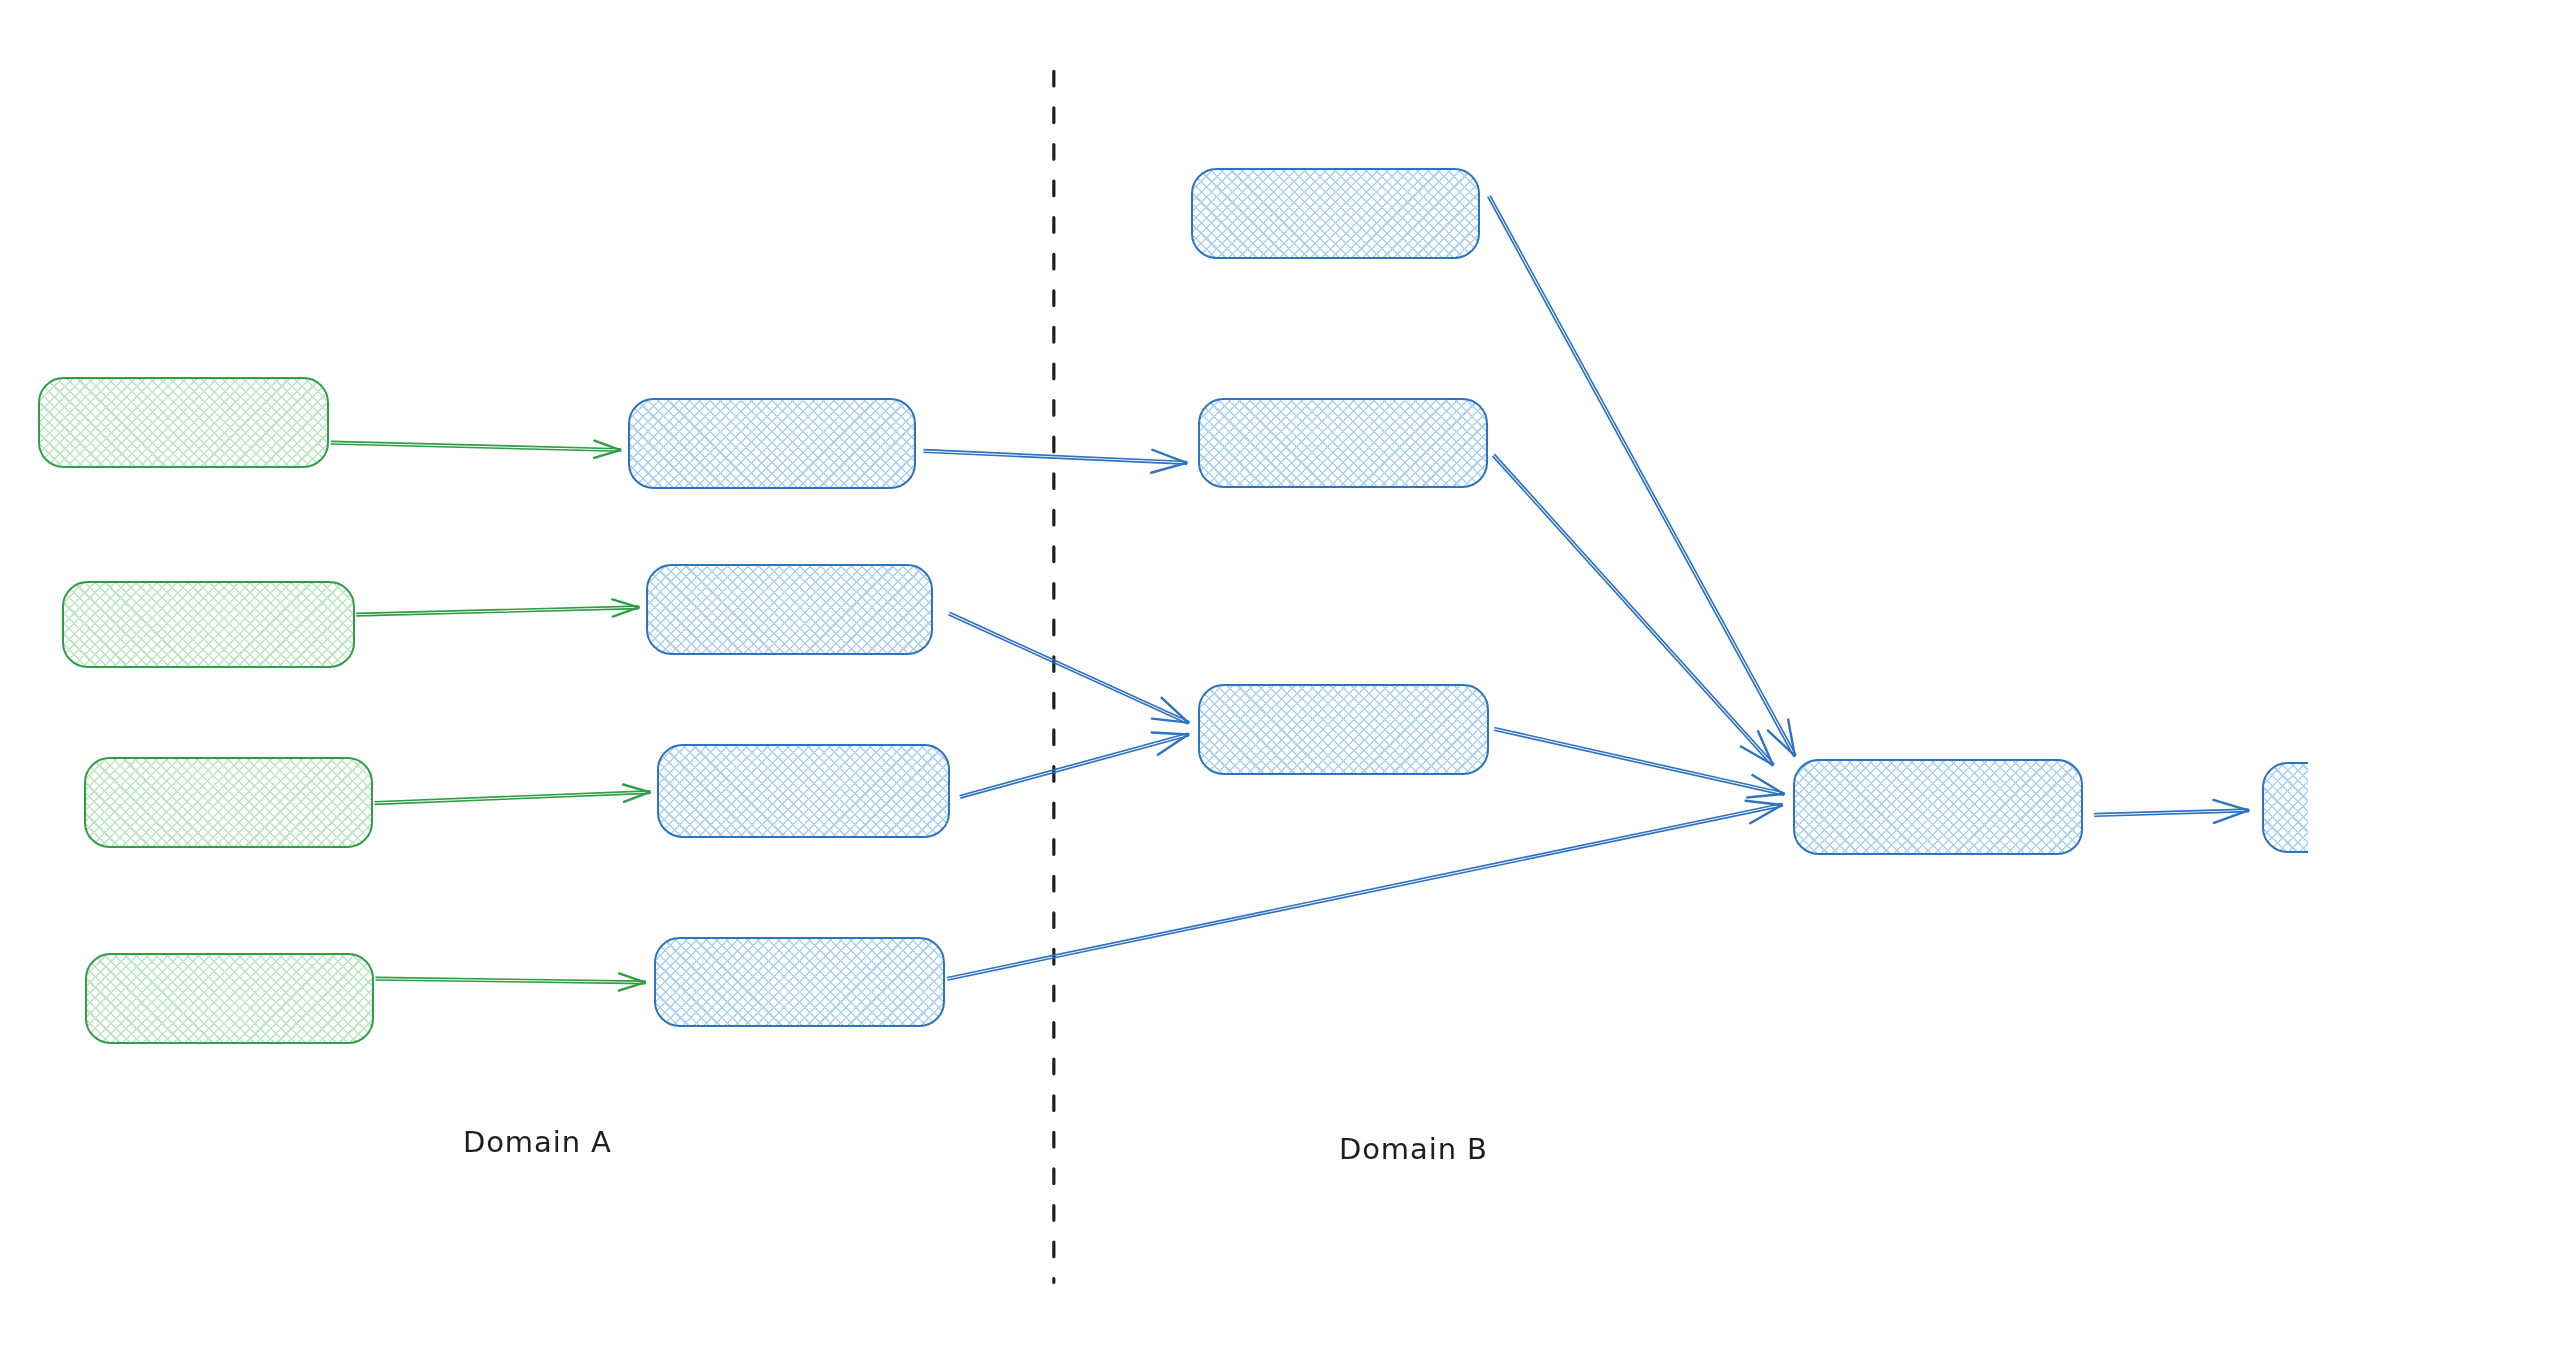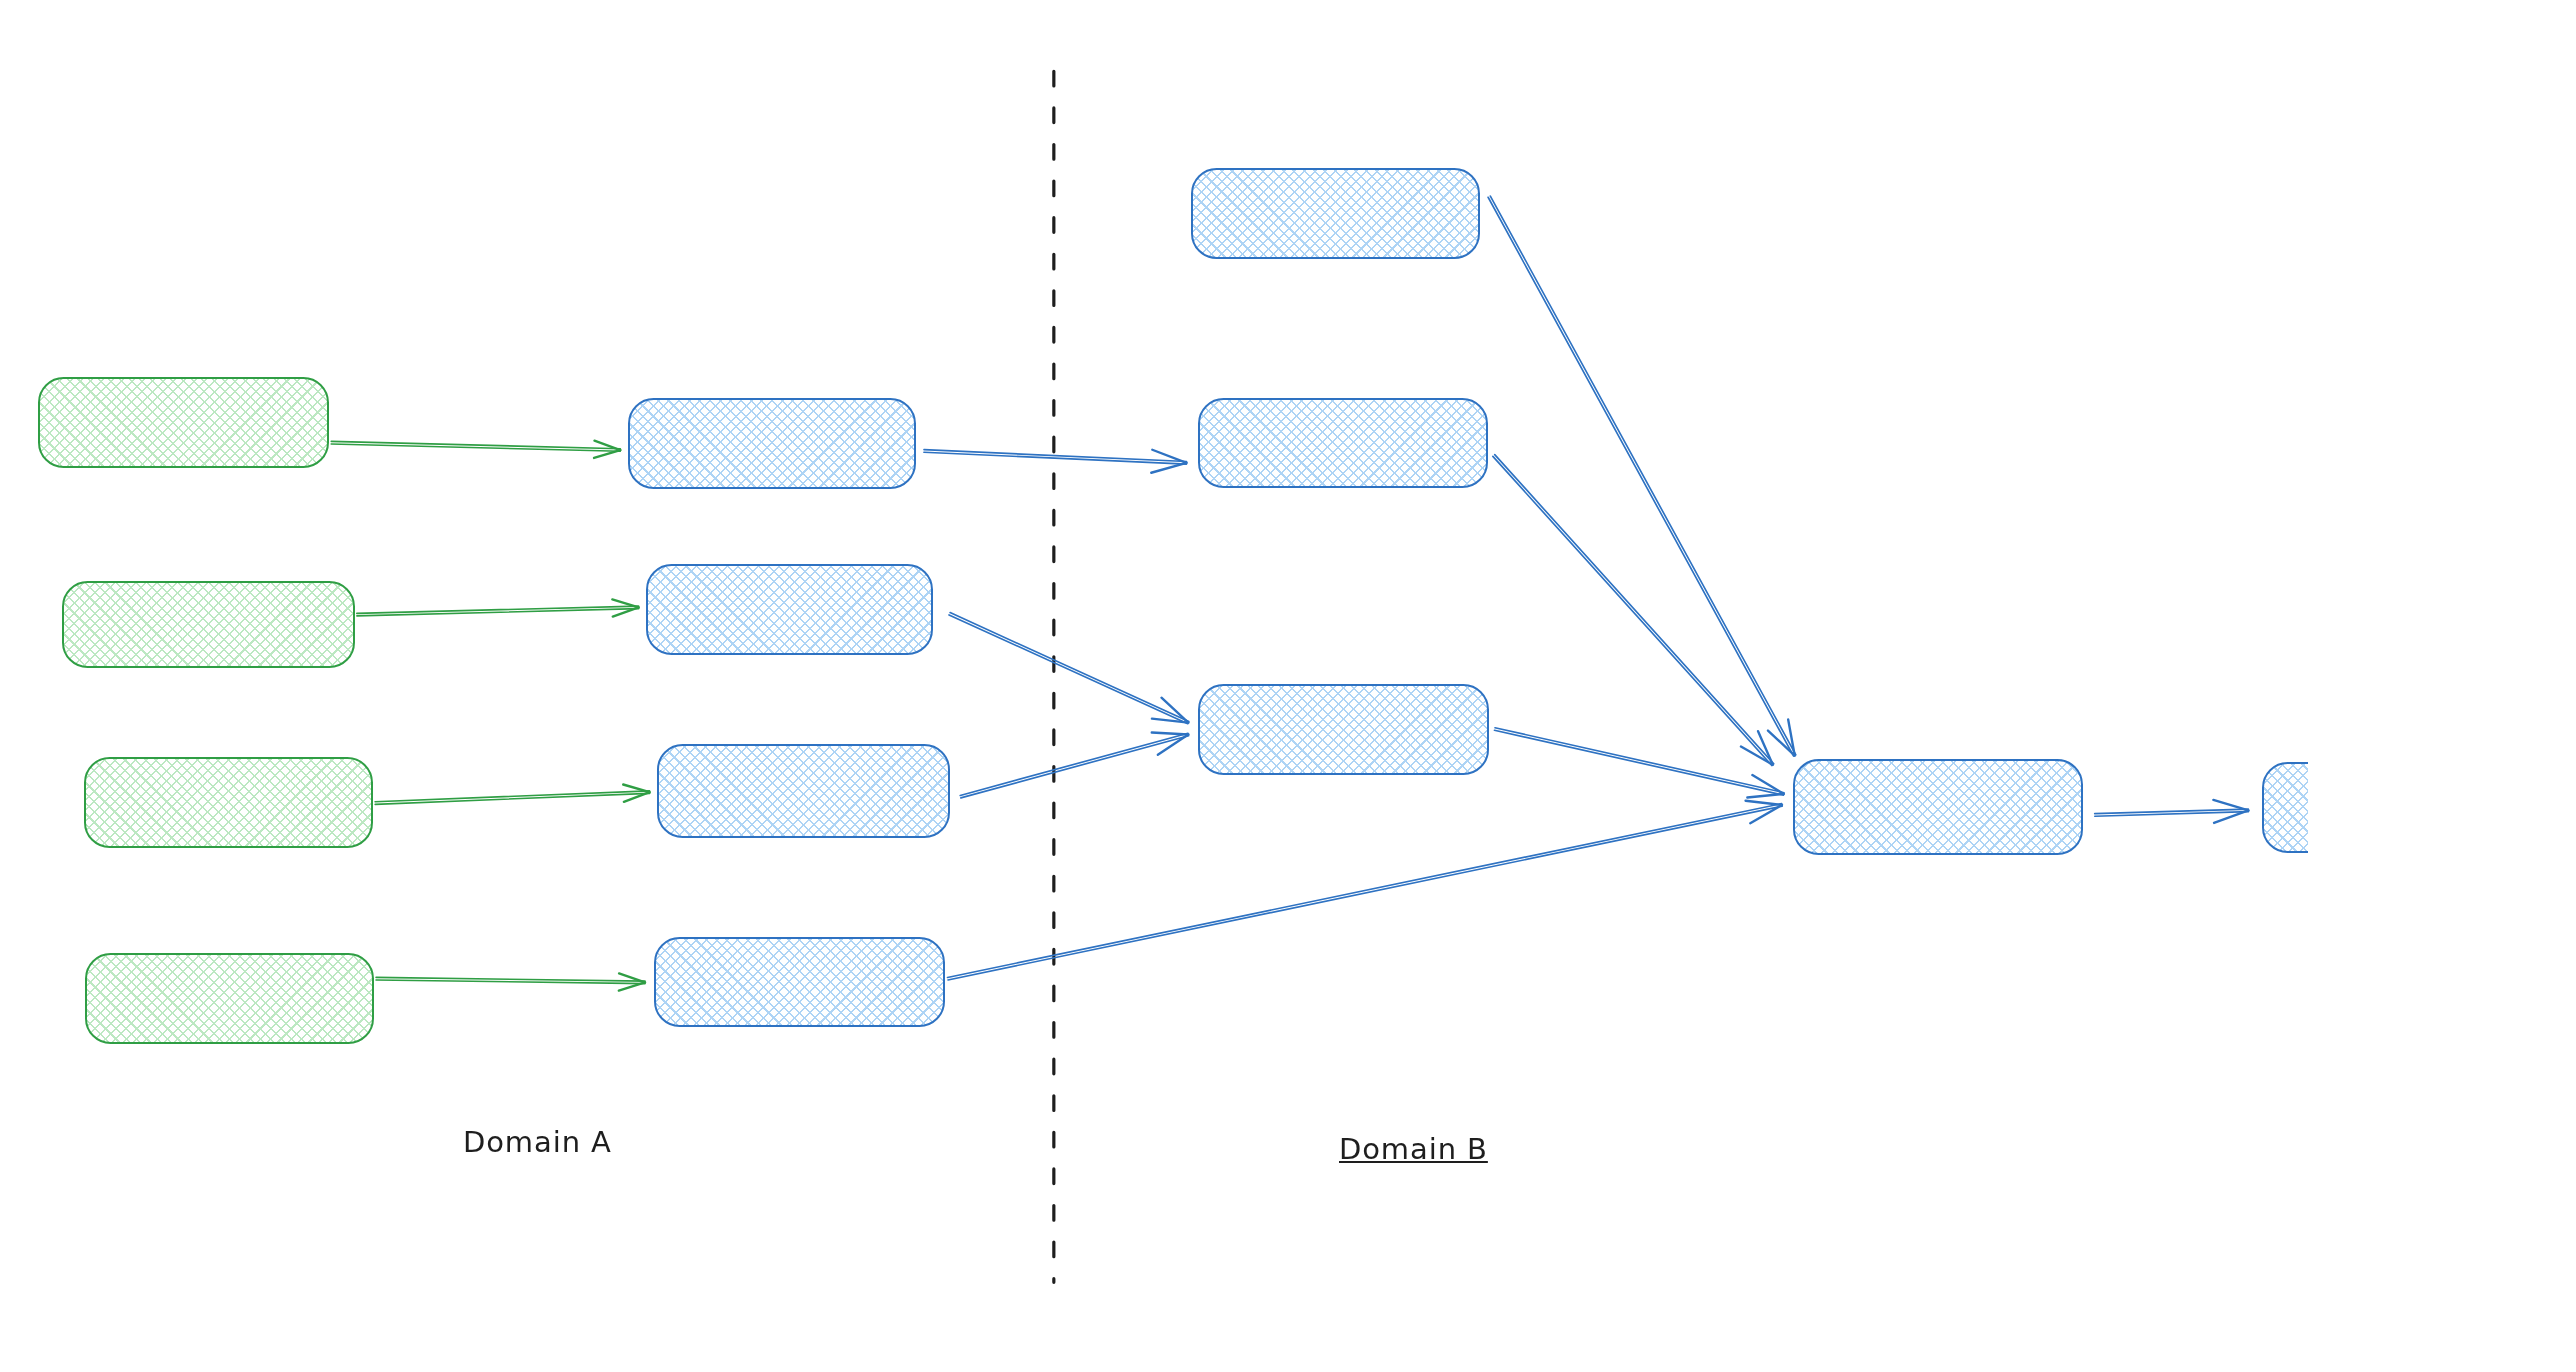--- a/index.html
+++ b/index.html
@@ -141,15 +141,15 @@
       <div class="node blue" style="left: 646px; top: 564px; width: 287px; height: 91px;"></div>
       <div class="node blue" style="left: 657px; top: 744px; width: 293px; height: 94px;"></div>
       <div class="node blue" style="left: 654px; top: 937px; width: 291px; height: 90px;"></div>
       <div class="node blue" style="left: 1191px; top: 168px; width: 289px; height: 91px;"></div>
       <div class="node blue" style="left: 1198px; top: 398px; width: 290px; height: 90px;"></div>
       <div class="node blue" style="left: 1198px; top: 684px; width: 291px; height: 91px;"></div>
       <div class="node blue" style="left: 1793px; top: 759px; width: 290px; height: 96px;"></div>
       <div class="node blue" style="left: 2262px; top: 762px; width: 289px; height: 91px;"></div>
     </div>
   <div class="domain-label" id="label-domain-a" style="left: 463px; top: 1125px;">Domain A</div>
-  <div class="domain-label" id="label-domain-b" style="left: 1339px; top: 1132px; text-decoration: underline;">Domain B</div>
+  <div class="domain-label" id="label-domain-b" style="left: 1339px; top: 1132px;">Domain B</div>
 </div>
 
 
 </body></html>

